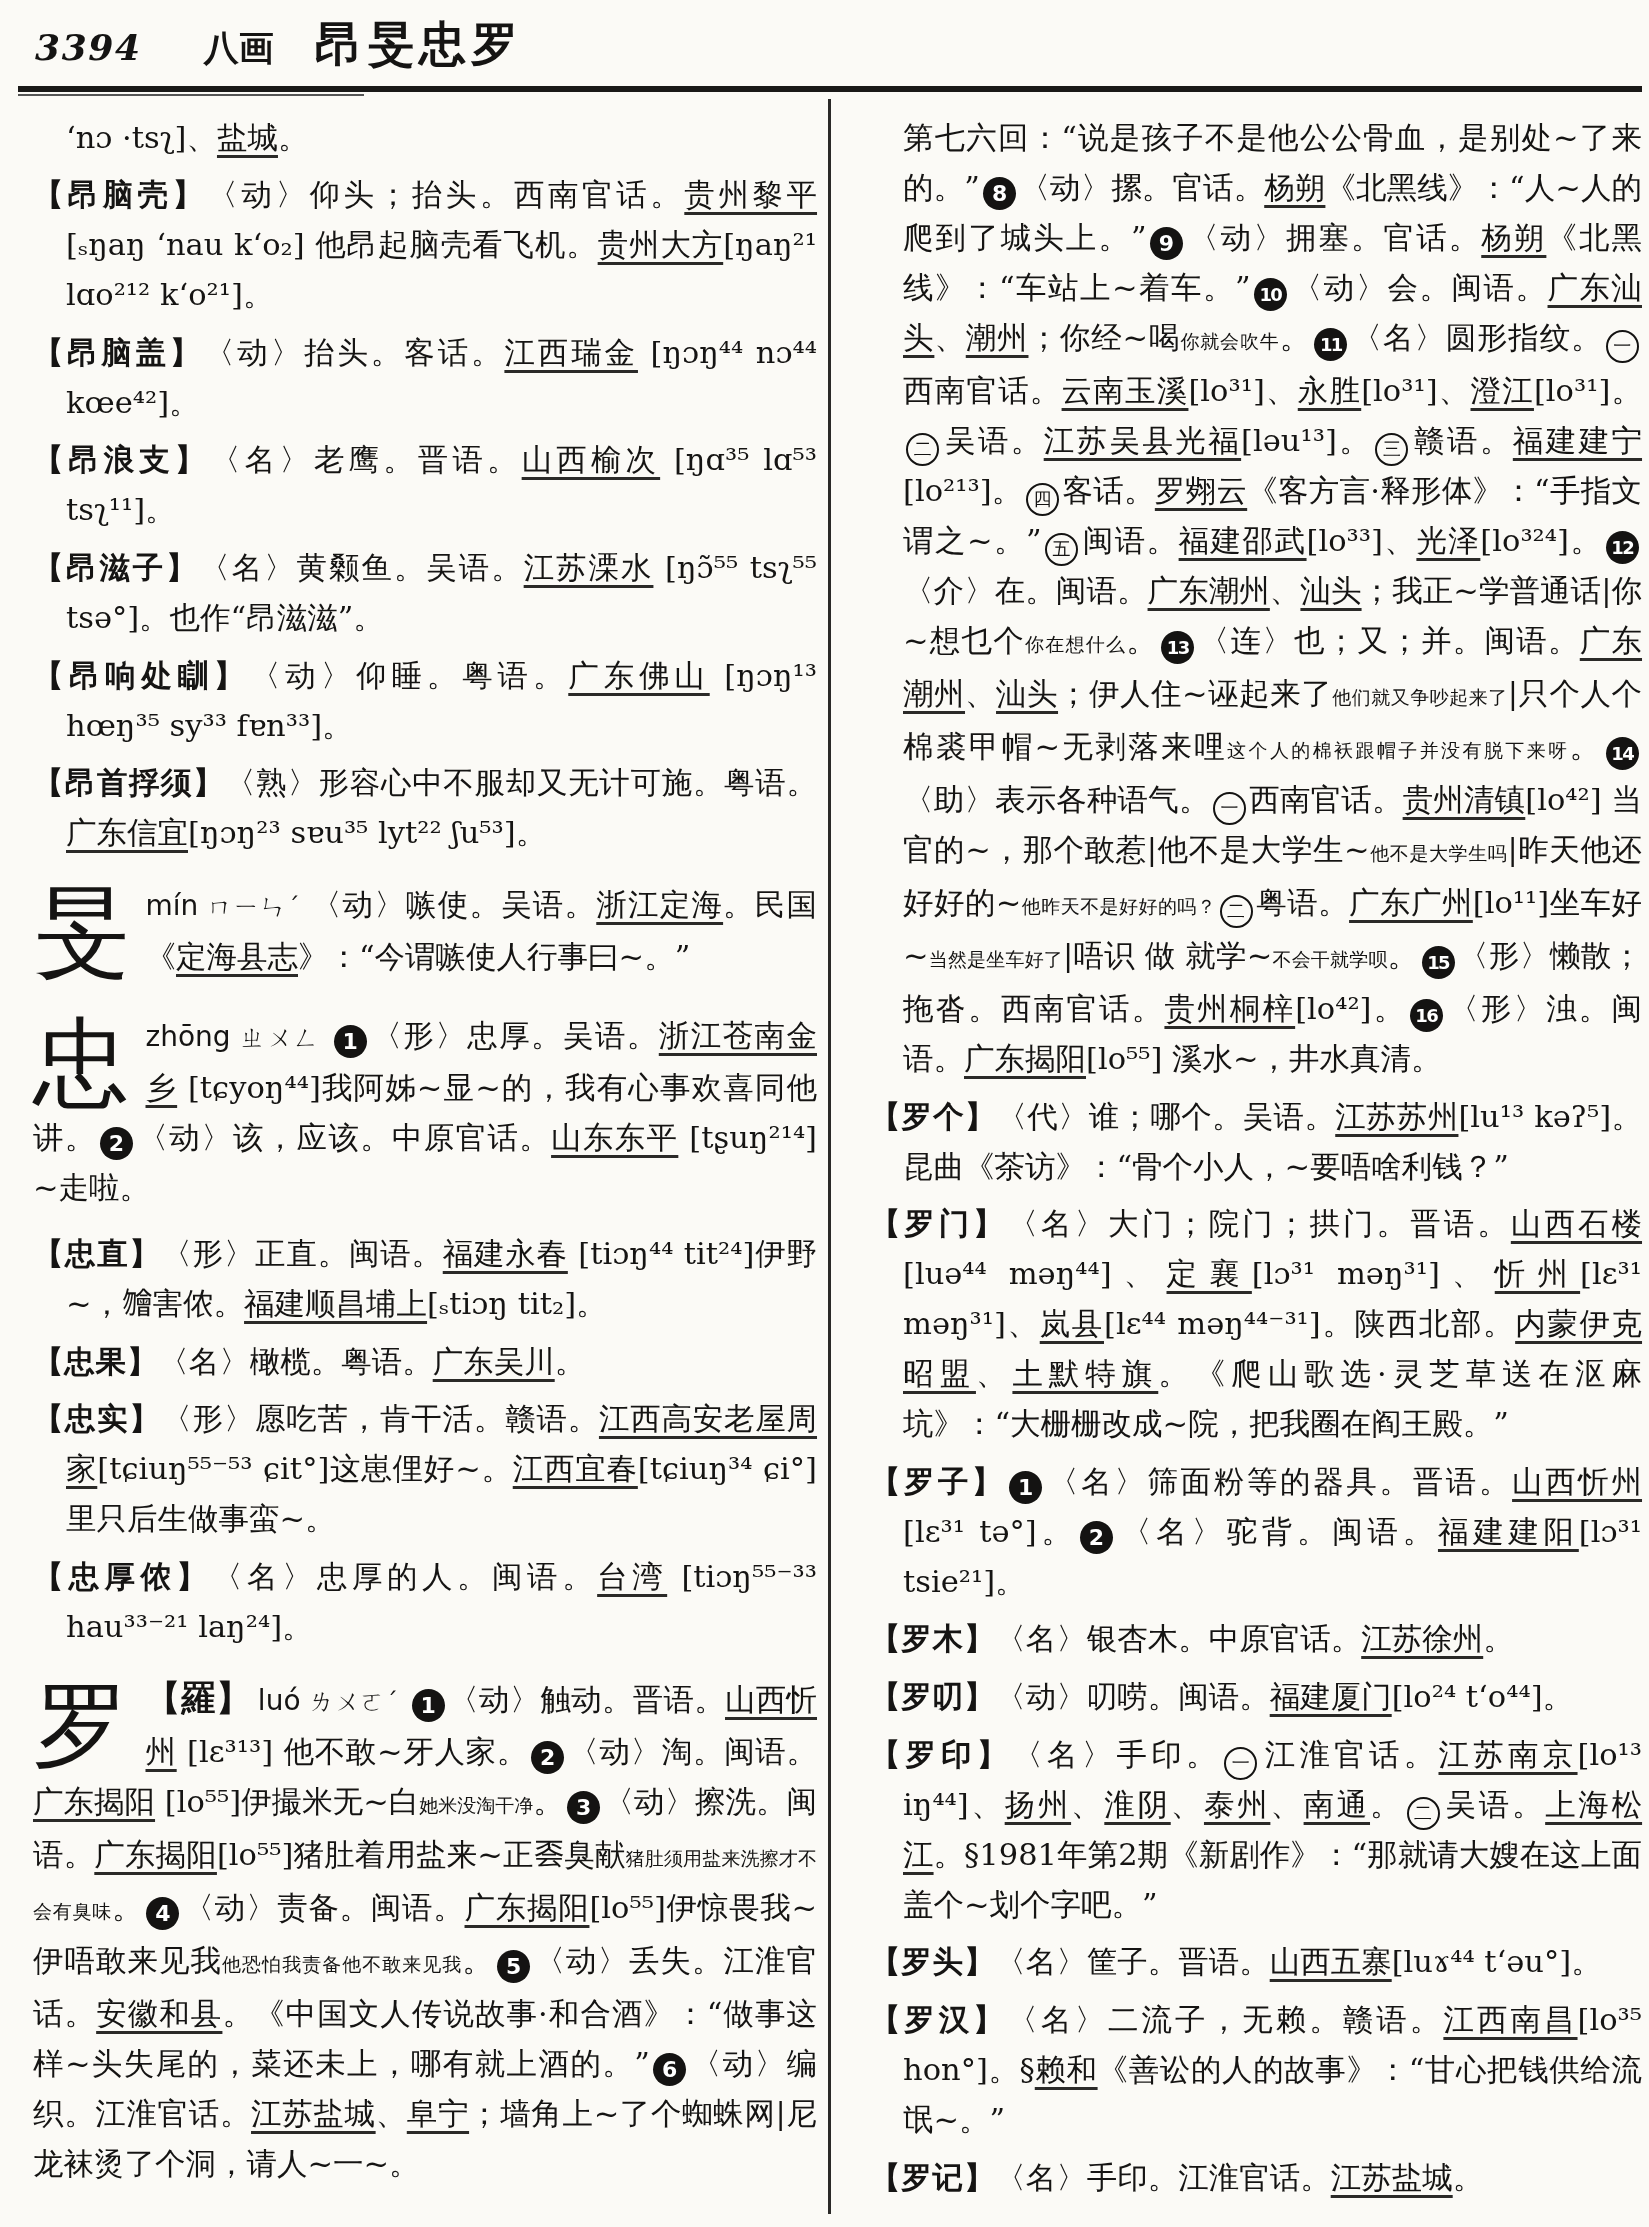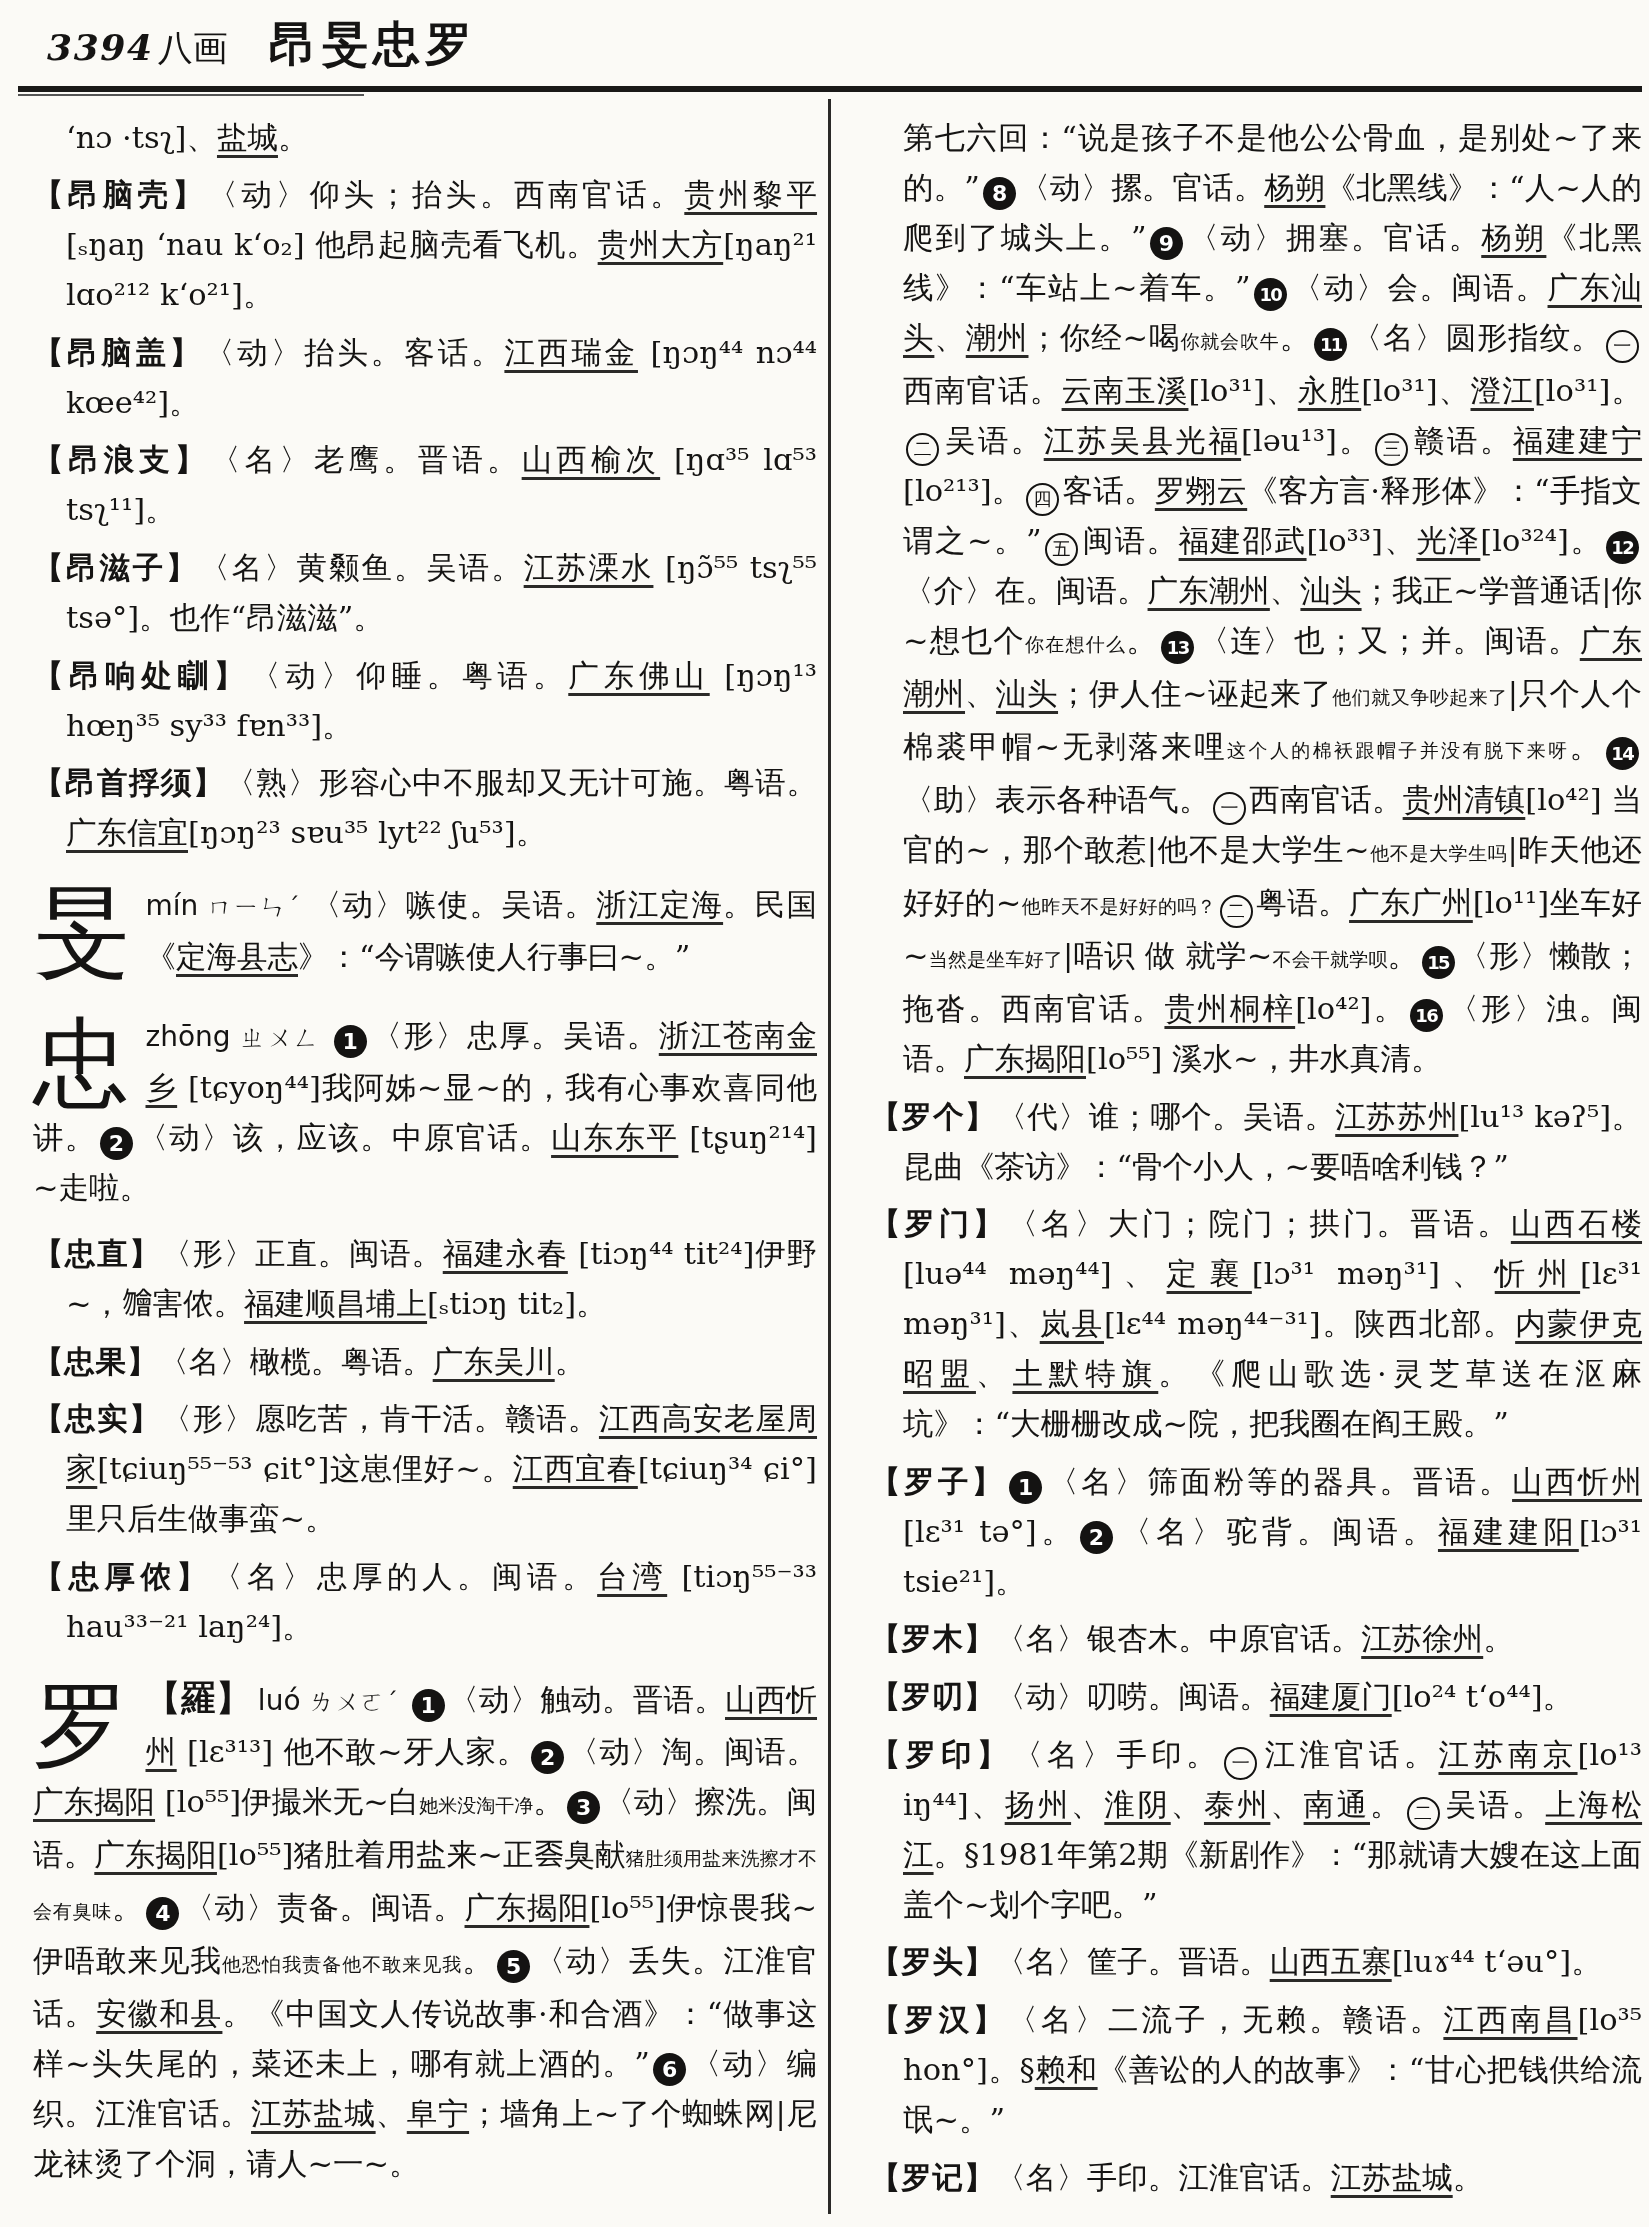--- a/index.html
+++ b/index.html
@@ -3,22 +3,22 @@
 <meta charset="utf-8">
 <style>
   html,body{margin:0;padding:0;}
   body{
     width:1650px;height:2227px;
     background:#f7f6f2;color:#151413;
     font-family:"DejaVu Serif","Liberation Serif",serif;
   }
   .page{position:relative;width:1650px;height:2227px;overflow:hidden;background:#fbfaf6;}
   .pagehead{position:absolute;top:13.2px;left:35px;white-space:nowrap;}
-  .pageno{font-size:36px;font-weight:bold;font-style:italic;letter-spacing:1.6px;margin-left:12px;}
-  .sect{font-size:35px;font-weight:normal;}
+  .pageno{font-size:36px;font-weight:bold;font-style:italic;letter-spacing:1.6px;}
+  .sect{font-size:35px;font-weight:bold;margin-left:58px;}
   .chars{font-size:47px;font-weight:bold;margin-left:37px;letter-spacing:5px;}
   .toprule{position:absolute;top:86px;left:18px;width:1624px;height:5.8px;background:#1a1918;}
   .toprule:after{content:"";position:absolute;top:8.2px;left:0;width:346px;height:1.6px;background:#555;}
   .coldiv{position:absolute;top:99px;bottom:13.2px;left:828px;width:2.5px;background:#2a2928;}
   .col{position:absolute;top:106px;font-size:30.5px;line-height:50px;text-align:justify;}
   .col-left{left:33px;width:784px;}
   .col-right{left:870px;width:772px;}
   .para{margin:6.6px 0;padding-left:33px;text-indent:-33px;}
   .para.cont{padding-left:33px;text-indent:0;}
   .head{font-weight:bold;letter-spacing:0.8px;}

